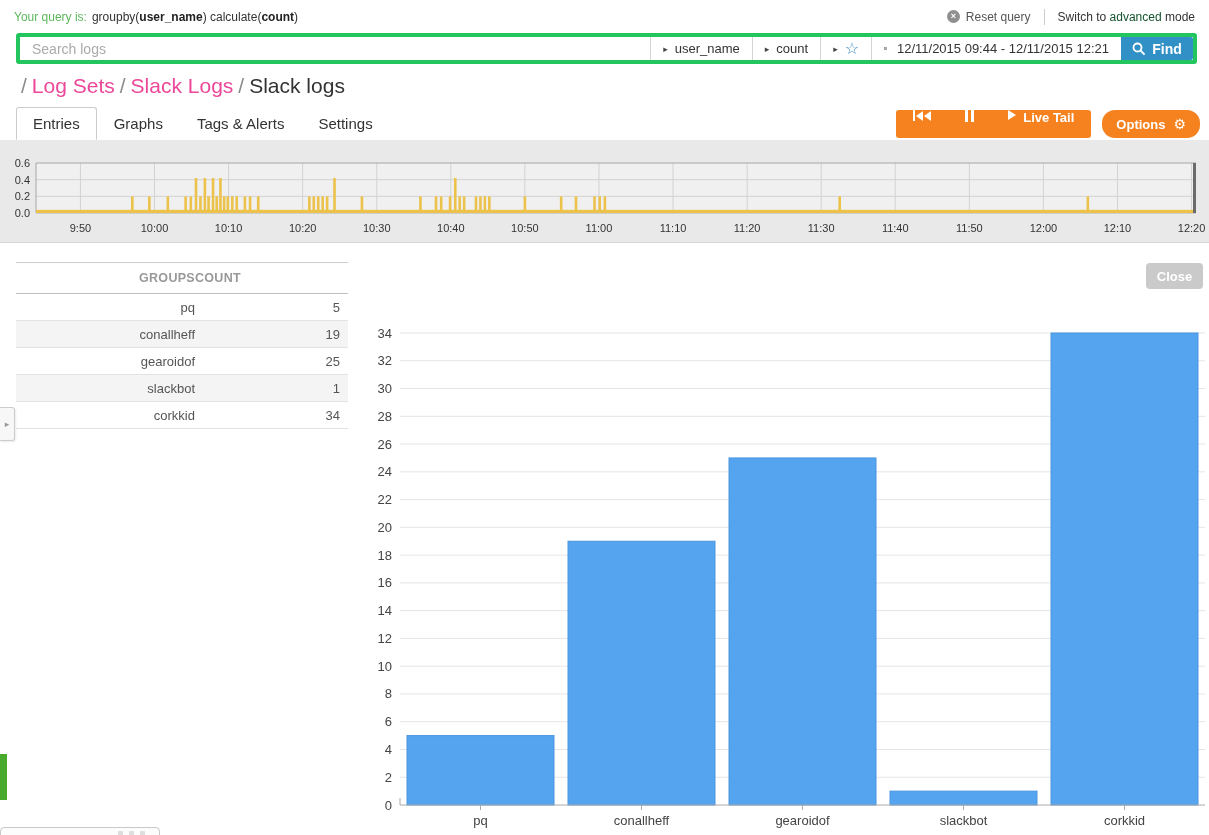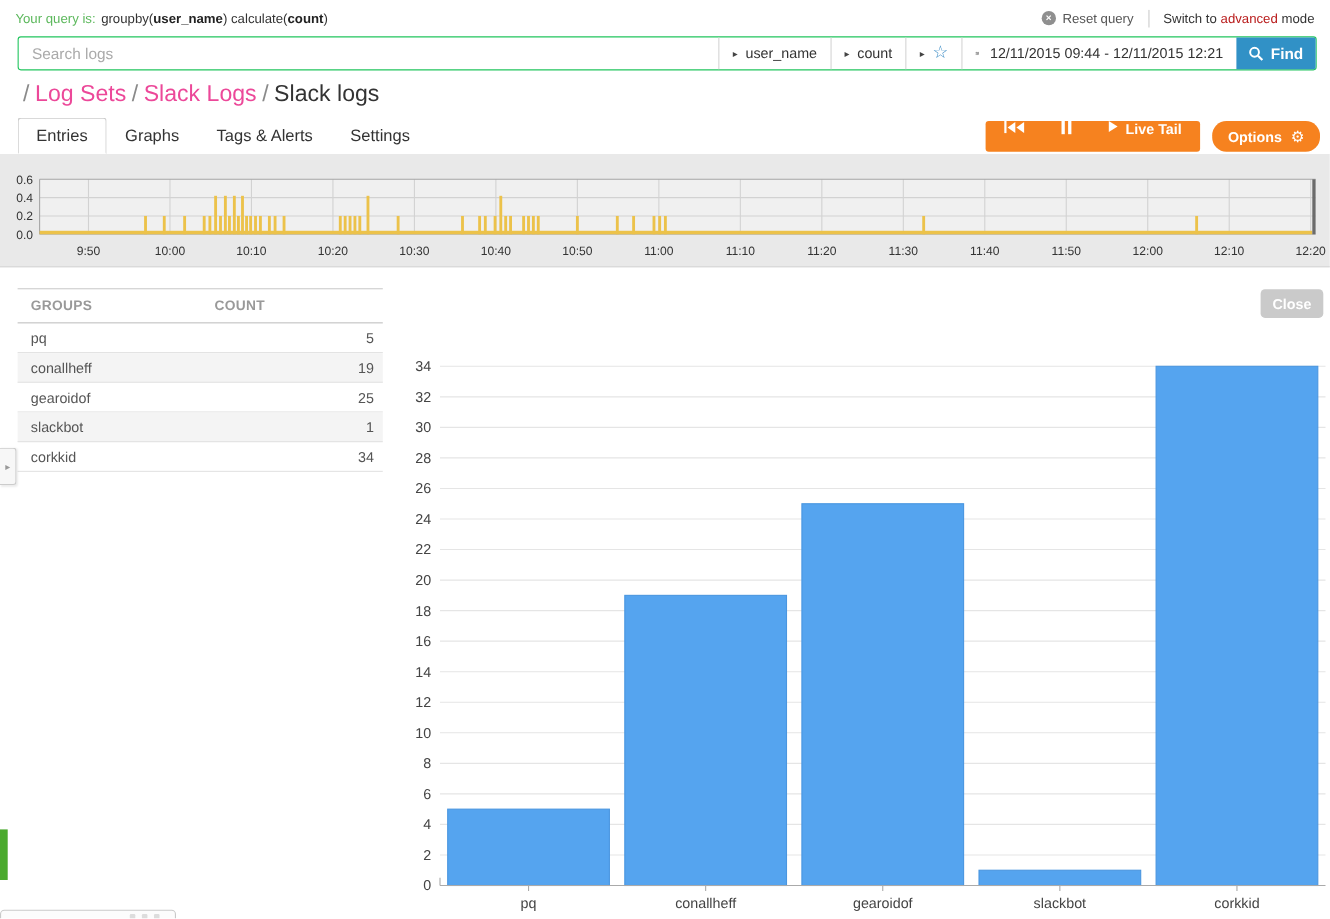--- a/index.html
+++ b/index.html
@@ -10,25 +10,25 @@
   .query-bar { position: absolute; top: 0; left: 0; width: 1209px; height: 33px;
     display: flex; align-items: center; justify-content: space-between; padding: 0 14px; font-size: 12px; color: #333; }
   .q-prefix { color: #5cb85c; margin-right: 5px; }
   .q-part-bold { font-weight: bold; color: #222; }
   .query-right { display: flex; align-items: center; color: #555; }
   .reset-btn { display: flex; align-items: center; gap: 6px; cursor: pointer; color: #555; }
   .reset-icon { width: 13px; height: 13px; border-radius: 50%; background: #8f8f8f; color: #fff;
     font-size: 9px; line-height: 13px; text-align: center; font-weight: bold; }
   .vdiv { width: 1px; height: 16px; background: #ccc; margin: 0 13px; }
   .switch-link { color: #333; cursor: pointer; }
-  .switch-link .adv { color: #b91c1c; }
+  .switch-link .adv { color: #14532d; }
 
   
   .search-row { position: absolute; top: 33px; left: 16px; width: 1181px; height: 31px;
-    display: flex; align-items: stretch; border: 1px solid #22c55e; border-radius: 3px; background: #fff; }
+    display: flex; align-items: stretch; border: 4px solid #22c55e; border-radius: 3px; background: #fff; }
   .search-input { flex: 1; border: none; outline: none; padding: 0 12px; font-size: 14px;
     font-family: "Liberation Sans", sans-serif; color: #333; background: transparent; }
   .search-input::placeholder { color: #aaa; }
   .seg { display: flex; align-items: center; gap: 7px; padding: 0 12px; border-left: 1px solid #d5d5d5;
     font-size: 13px; color: #333; cursor: pointer; white-space: nowrap; }
   .tri { font-size: 9px; color: #444; }
   .star { color: #3d8dc6; font-size: 16px; line-height: 1; }
   .date-seg { width: 250px; gap: 10px; }
   .find-btn { width: 72px; border: none; background: #3191c6; color: #fff; font-weight: bold;
     font-size: 14px; font-family: "Liberation Sans", sans-serif; border-radius: 0 2px 2px 0;
@@ -66,21 +66,21 @@
   .timeline-strip { position: absolute; top: 140px; left: 0; width: 1209px; height: 103px;
     background: #e9e9e9; border-bottom: 1px solid #d6d6d6; }
   svg text { font-family: "Liberation Sans", sans-serif; }
 
   
   .groups-table { position: absolute; top: 262px; left: 16px; width: 332px; font-size: 13px; }
   .g-header { display: flex; align-items: center; height: 32px; border-top: 1px solid #ccc;
     border-bottom: 1px solid #c0c0c0; color: #999; font-weight: bold; font-size: 12.5px; letter-spacing: .3px; }
   .g-row { display: flex; align-items: center; height: 27px; border-bottom: 1px solid #e3e3e3; color: #555; cursor: pointer; }
   .g-row.stripe { background: #f4f4f4; }
-  .gcol1 { flex: 1; padding-left: 12px; }
+  .gcol1 { flex: 1; padding-left: 12px; text-align: right; }
   .gcol2 { width: 153px; padding-right: 8px; }
   .g-header .gcol2 { text-align: left; padding-left: 0; }
   .g-row .gcol2 { text-align: right; }
 
   
   .close-btn { position: absolute; top: 263px; left: 1146px; width: 57px; height: 26px; background: #cacaca;
     color: #fff; font-weight: bold; font-size: 13px; border: none; border-radius: 4px;
     font-family: "Liberation Sans", sans-serif; cursor: pointer; }
   .bar-chart { position: absolute; top: 315px; left: 365px; width: 844px; height: 520px; }
 

